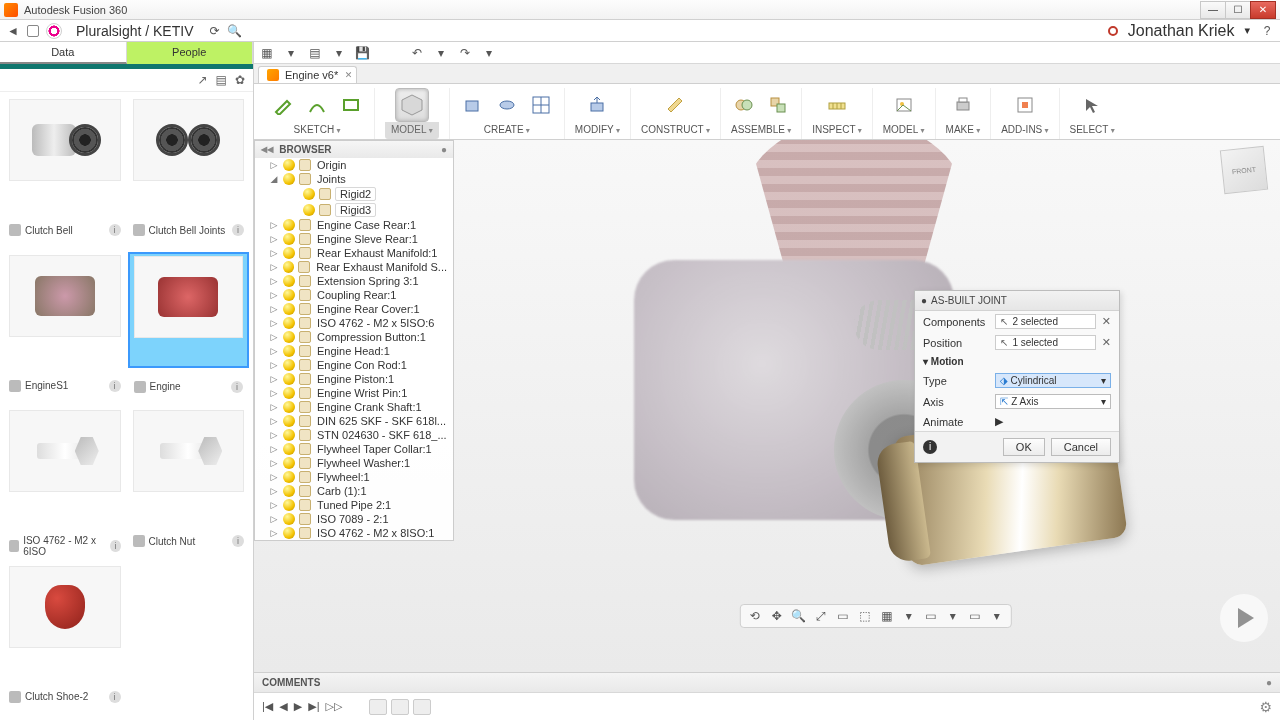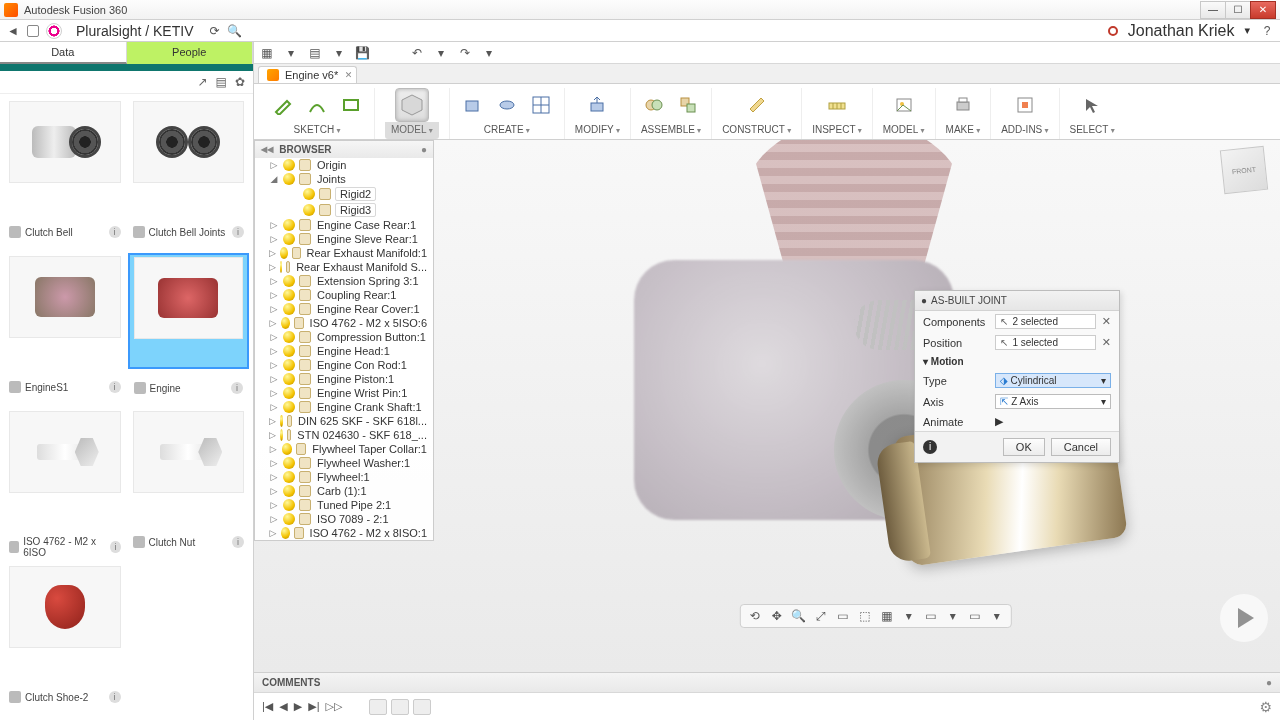--- a/index.html
+++ b/index.html
@@ -21,21 +21,21 @@
 .quickbar .crumb { font-size: 14px; color: #333; margin: 0 8px; }
 .quickbar .right { margin-left: auto; display: flex; align-items: center; gap: 10px; }
 .quickbar .rec { width: 10px; height: 10px; border-radius: 50%; border: 2px solid #c0392b; }
 .quickbar .user { font-size: 16px; color: #333; }
 
 
 .app { display: flex; height: calc(720px - 20px - 22px); }
 
 
 .datapanel { width: 254px; background: #fff; border-right: 1px solid #d0d0d0; display: flex; flex-direction: column; }
-.datapanel .tabs { display: flex; border-bottom: 7px solid #0f766e; }
+.datapanel .tabs { display: flex; border-bottom: 5px solid #0f766e; }
 .datapanel .tab { flex: 1; text-align: center; padding: 4px 0; font-size: 11px; background: #bef264; border-right: 1px solid #d8d8d8; }
 .datapanel .tab.active { background: #fff; border-bottom: 2px solid #888; }
 .datapanel .toolrow { display: flex; justify-content: flex-end; gap: 8px; padding: 4px 8px; color: #666; border-bottom: 1px solid #eee; }
 .datapanel .toolrow span { font-size: 12px; }
 .thumb-grid { flex: 1; overflow: auto; padding: 4px; display: grid; grid-template-columns: 1fr 1fr; gap: 2px; }
 .thumb { position: relative; height: 116px; border: 1px solid transparent; }
 .thumb.selected { border: 2px solid #3b99fc; background: #7dd3fc; }
 .thumb .img { height: 82px; margin: 2px 4px; background: #f7f7f7; border: 1px solid #e8e8e8; display: flex; align-items: center; justify-content: center; }
 .thumb .meta { display: flex; align-items: center; gap: 4px; padding: 2px 4px; font-size: 10px; color: #444; margin-top: 41px; }
 .thumb .meta .ficon { width: 12px; height: 12px; background: #bbb; border-radius: 2px; }
@@ -76,21 +76,21 @@
 .engine-ghost { position: absolute; left: 320px; top: -20px; width: 520px; height: 520px; opacity: 0.55; }
 .engine-ghost .body { position:absolute; left:60px; top:140px; width:320px; height:260px; background: radial-gradient(circle at 40% 40%,#cfc8cf,#a79aa7,#7d6f7d); border-radius: 40px; filter: blur(1px); }
 .engine-ghost .fins { position:absolute; left:170px; top:0; width:220px; height:160px; background: repeating-linear-gradient(180deg,#8b4a4a 0 8px,#b07a7a 8px 16px); clip-path: polygon(20% 100%,80% 100%,100% 0,0 0); border-radius: 50% 50% 10% 10%; opacity:0.8; }
 .engine-ghost .spring { position:absolute; left:280px; top:180px; width:140px; height:50px; background: repeating-linear-gradient(100deg,#999 0 4px,transparent 4px 8px); border-radius: 25px; }
 .engine-ghost .port { position:absolute; left:260px; top:260px; width:140px; height:140px; border-radius:50%; background: radial-gradient(circle,#3a3a3a 35%,#6a6a6a 37%,#9a9a9a 70%); }
 .engine-cyl { position:absolute; right:160px; bottom:120px; width:220px; height:130px; background: linear-gradient(100deg,#8a7550,#e9dbb5 40%,#fff 55%,#e9dbb5 70%,#8a7550); border-radius: 14px; transform: rotate(-8deg); box-shadow: 0 4px 14px rgba(0,0,0,.25); }
 .engine-cyl::after { content:""; position:absolute; left:-18px; top:6px; width:40px; height:118px; background: linear-gradient(90deg,#6e5d3f,#cbb98e); border-radius: 20px 6px 6px 20px; }
 .viewcube { position: absolute; right: 14px; top: 8px; width: 44px; height: 44px; background: linear-gradient(145deg,#f3f3f3,#dcdcdc); border: 1px solid #c8c8c8; transform: rotate(-6deg); display:flex; align-items:center; justify-content:center; font-size:7px; color:#888; }
 
 
-.browser { position: absolute; left: 0; top: 0; width: 180px; background: rgba(255,255,255,.94); border: 1px solid #ccc; }
+.browser { position: absolute; left: 0; top: 0; width: 200px; background: rgba(255,255,255,.94); border: 1px solid #ccc; }
 .browser .bh { background: linear-gradient(#f6f6f6,#e9e9e9); padding: 3px 6px; font-size: 10px; font-weight: bold; color: #555; display:flex; align-items:center; }
 .browser .bh .pin { margin-left:auto; font-size:10px; color:#888; }
 .browser .bh::before { content:"◀◀"; font-size:8px; color:#888; margin-right:6px; }
 .tree { max-height: 540px; overflow: auto; }
 .tn { display: flex; align-items: center; gap: 4px; padding: 1px 4px; font-size: 11px; color: #333; white-space: nowrap; }
 .tn .exp { width: 10px; text-align: center; color: #777; font-size: 9px; }
 .tn .bulb { width: 12px; height: 12px; border-radius: 50%; background: radial-gradient(circle at 35% 30%,#fff89a,#f3c200 60%,#b38600); }
 .tn .cico { width: 12px; height: 12px; background: #f0e4c4; border: 1px solid #c8b070; border-radius: 2px; }
 .tn.d1 { padding-left: 14px; }
 .tn.d2 { padding-left: 34px; }
@@ -337,42 +337,42 @@
                 <path d="M10,8 L10,2 M7,5 L10,2 L13,5" fill="none" stroke="#4a6fa5"></path>
               </svg>
             </div>
           </div>
           <div class="rlabel">MODIFY</div>
         </div>
         <div class="rgroup">
           <div class="ricons">
             <div class="ric">
               <svg width="20" height="20">
+                <path d="M3,14 L14,3 L17,6 L6,17 Z" fill="#f0d890" stroke="#c0a040"></path>
+              </svg>
+            </div>
+          </div>
+          <div class="rlabel">CONSTRUCT</div>
+        </div>
+        <div class="rgroup">
+          <div class="ricons">
+            <div class="ric">
+              <svg width="20" height="20">
                 <circle cx="7" cy="10" r="5" fill="#e8d4a8" stroke="#b89040"></circle>
                 <circle cx="13" cy="10" r="5" fill="#c8e0b8" stroke="#6a9050"></circle>
               </svg>
             </div>
             <div class="ric">
               <svg width="20" height="20">
                 <rect x="3" y="3" width="8" height="8" fill="#e8d4a8" stroke="#b89040"></rect>
                 <rect x="9" y="9" width="8" height="8" fill="#c8e0b8" stroke="#6a9050"></rect>
               </svg>
             </div>
           </div>
           <div class="rlabel">ASSEMBLE</div>
-        </div>
-        <div class="rgroup">
-          <div class="ricons">
-            <div class="ric">
-              <svg width="20" height="20">
-                <path d="M3,14 L14,3 L17,6 L6,17 Z" fill="#f0d890" stroke="#c0a040"></path>
-              </svg>
-            </div>
-          </div>
-          <div class="rlabel">CONSTRUCT</div>
         </div>
         <div class="rgroup">
           <div class="ricons">
             <div class="ric">
               <svg width="20" height="20">
                 <rect x="2" y="8" width="16" height="6" fill="#f0e090" stroke="#b0a040"></rect>
                 <line x1="6" y1="8" x2="6" y2="14" stroke="#b0a040"></line>
                 <line x1="10" y1="8" x2="10" y2="14" stroke="#b0a040"></line>
                 <line x1="14" y1="8" x2="14" y2="14" stroke="#b0a040"></line>
               </svg>

